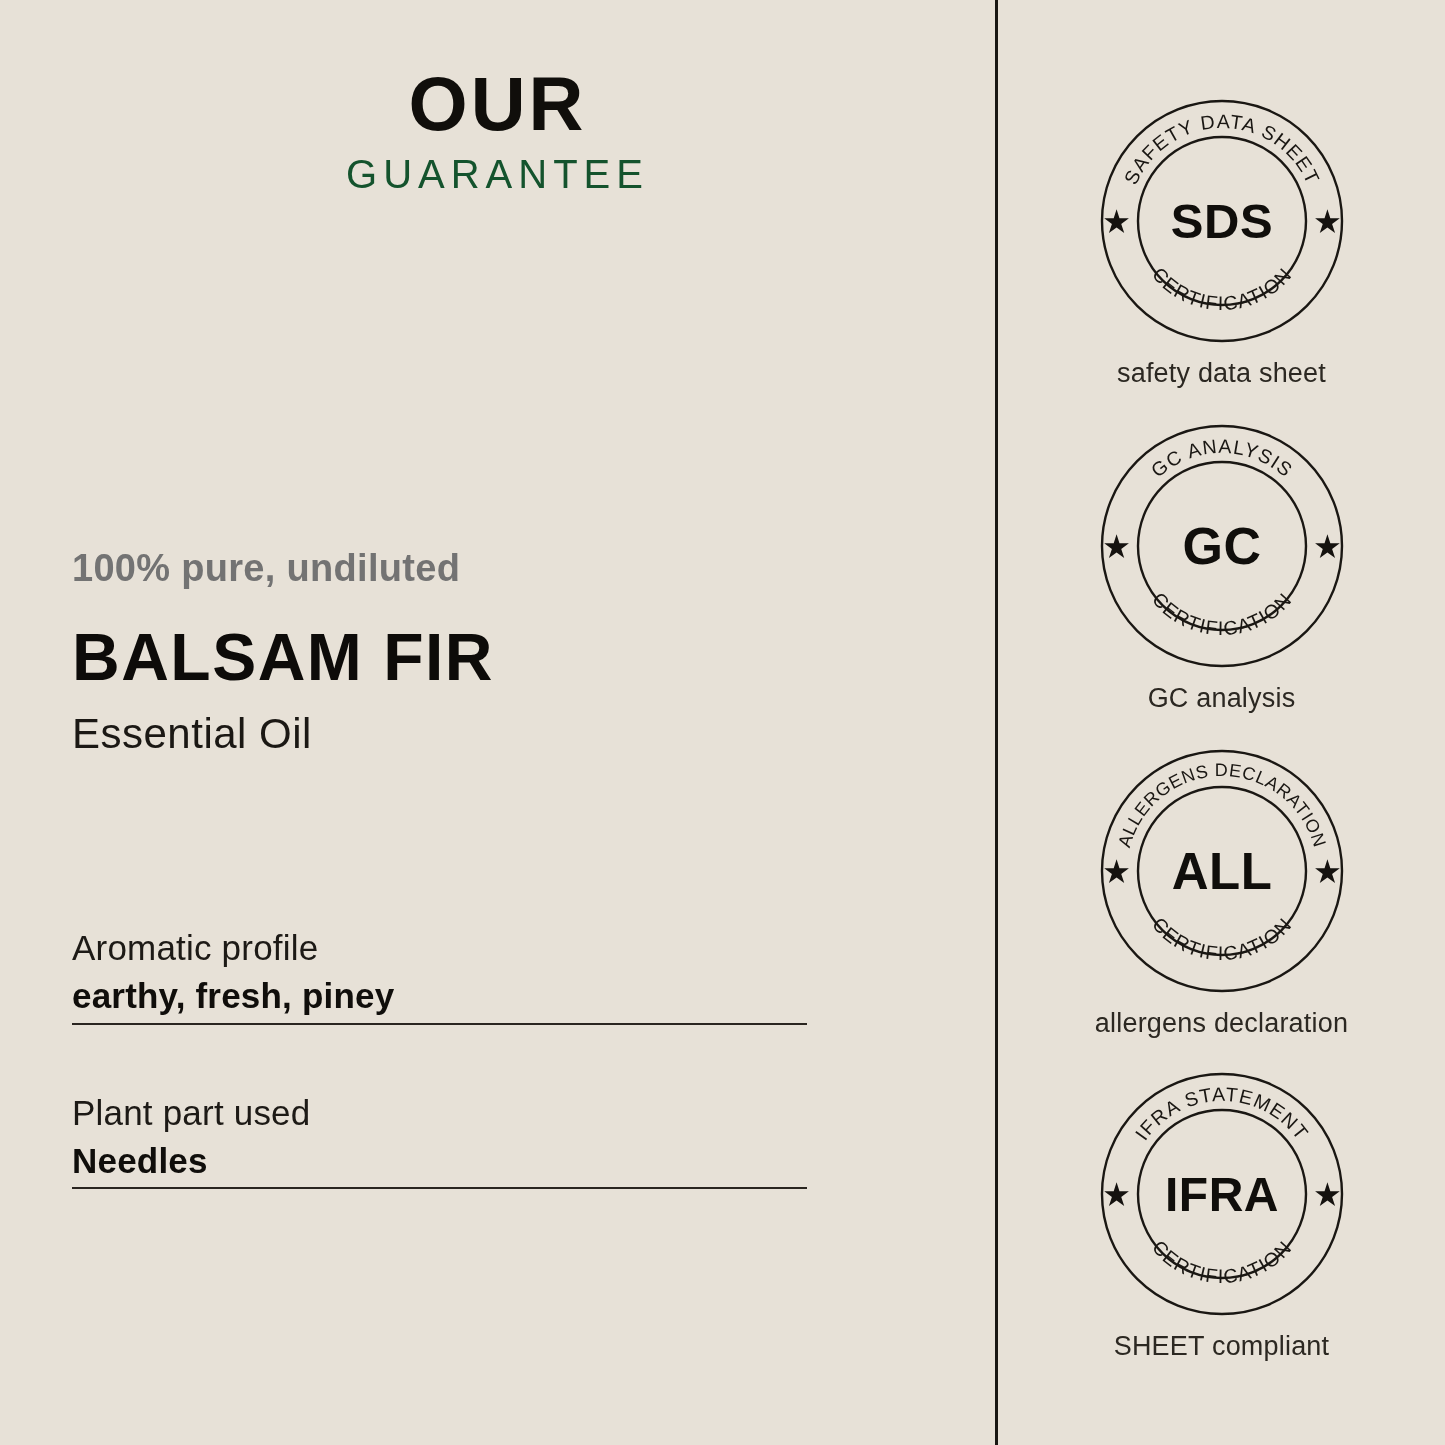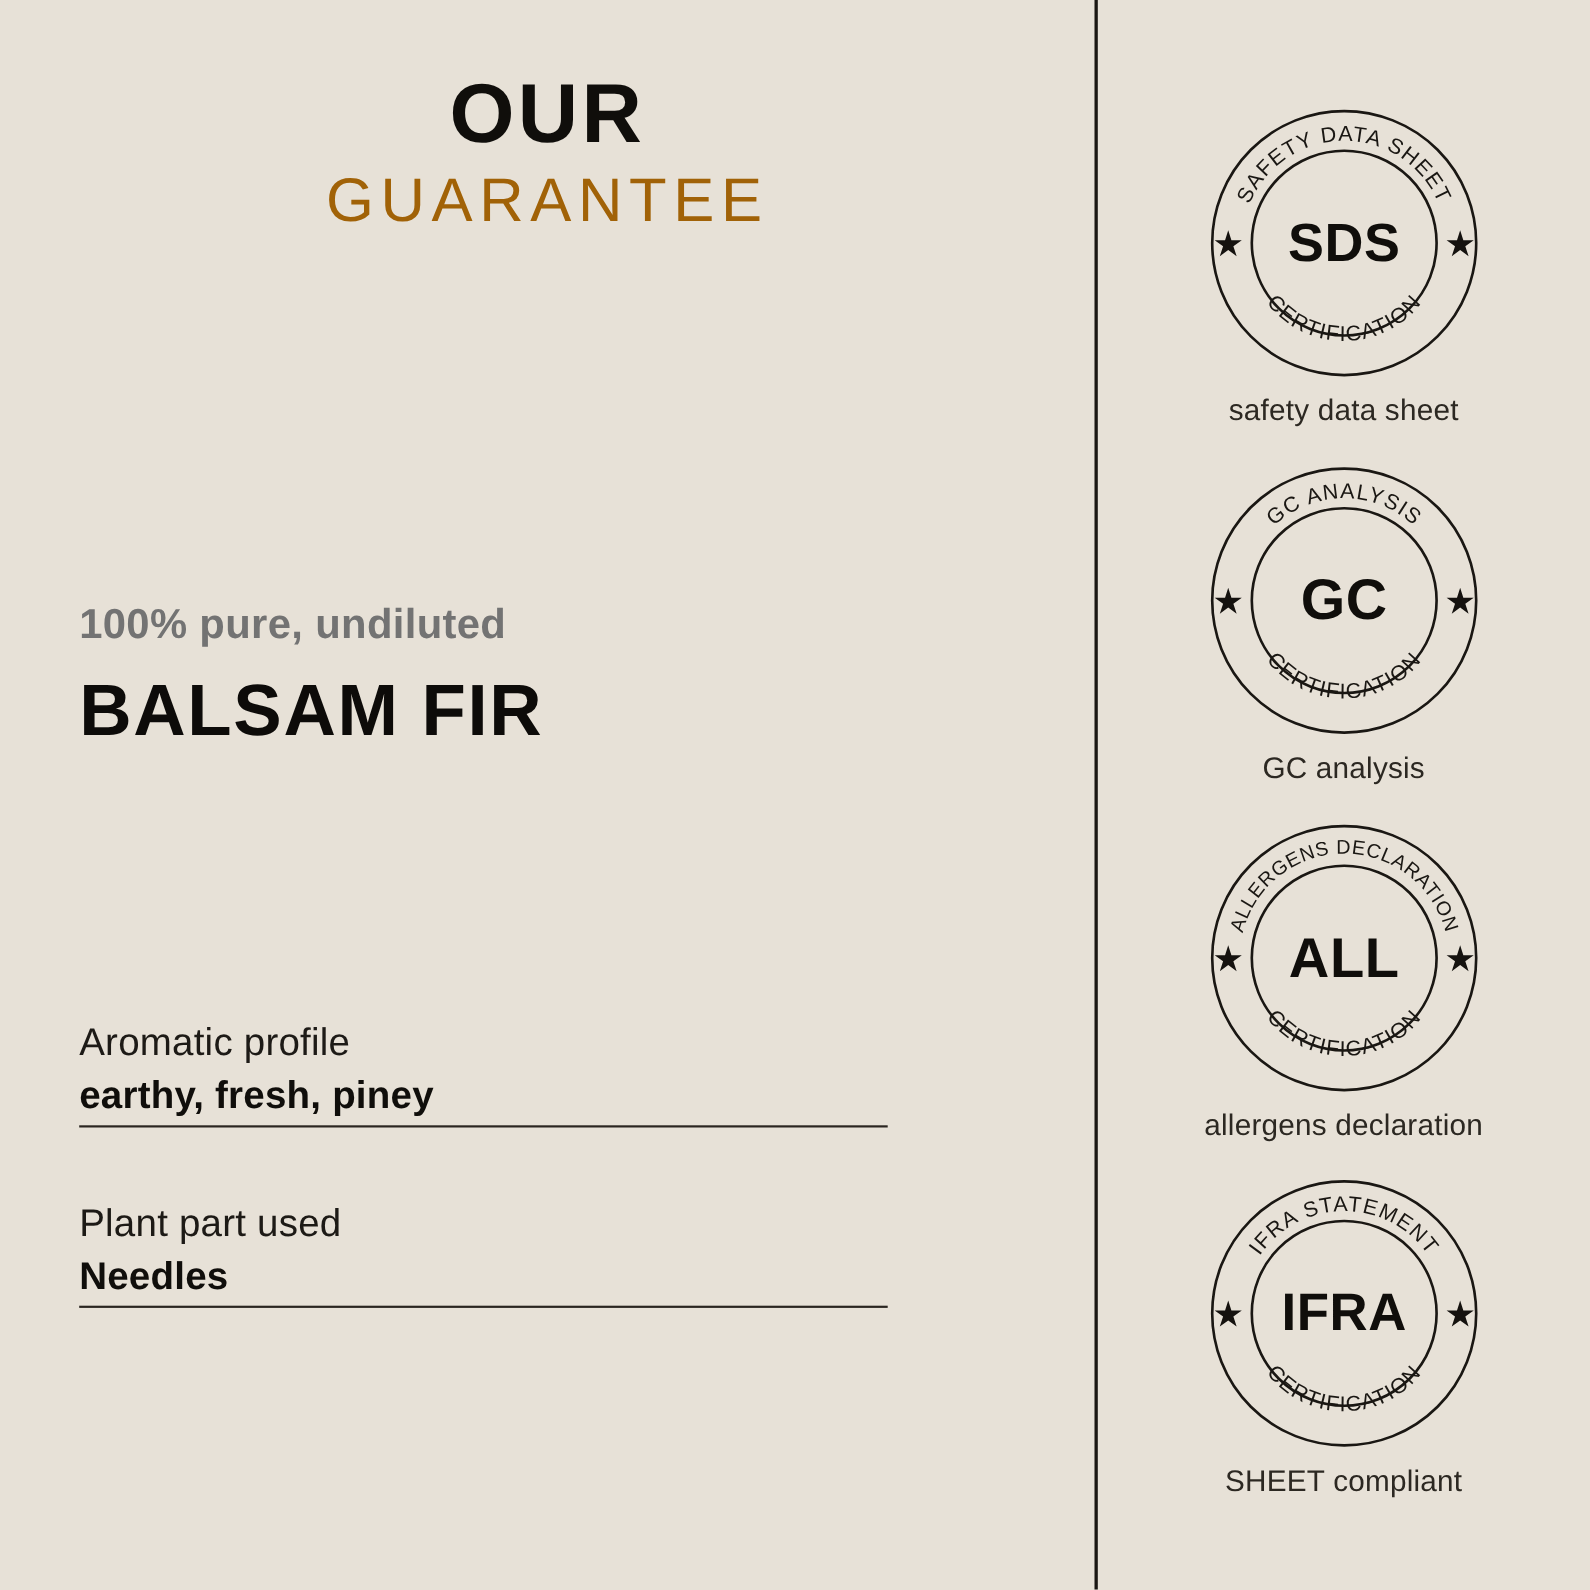--- a/index.html
+++ b/index.html
@@ -52,44 +52,44 @@
     font-size: 76px;
     font-weight: 700;
     letter-spacing: 3px;
     line-height: 1.0;
     color: #100e0b;
     display: block;
   }
   .heading-secondary {
     display: block;
     margin-top: 12px;
-    font-size: 56px;
+    font-size: 40px;
     font-weight: 300;
     letter-spacing: 6px;
     line-height: 1.0;
-    color: #a16207;
+    color: #14532d;
   }
 
   .product-block {
     position: absolute;
     top: 548px;
     left: 72px;
     width: 760px;
   }
   .product-eyebrow {
     font-size: 38px;
     font-weight: 700;
     letter-spacing: 0.3px;
     line-height: 1.1;
     color: #737373;
     display: block;
   }
   .product-name {
     display: block;
-    margin-top: 22px;
+    margin-top: 34px;
     font-size: 66px;
     font-weight: 700;
     letter-spacing: 1.5px;
     line-height: 1.0;
     color: #0d0b09;
   }
   .product-type {
     display: block;
     margin-top: 22px;
     font-size: 42px;
@@ -174,20 +174,21 @@
   <div class="left-col">
 
     <div class="heading-block">
       <span class="heading-primary">OUR</span>
       <span class="heading-secondary">GUARANTEE</span>
     </div>
 
     <div class="product-block">
       <span class="product-eyebrow">100% pure, undiluted</span>
       <span class="product-name">BALSAM FIR</span>
+      <span class="product-type">Essential Oil</span>
     </div>
 
     <div class="attributes">
       <div class="attr-row">
         <span class="attr-label">Aromatic profile</span>
         <span class="attr-value">earthy, fresh, piney</span>
       </div>
       <div class="attr-row">
         <span class="attr-label">Plant part used</span>
         <span class="attr-value">Needles</span>

